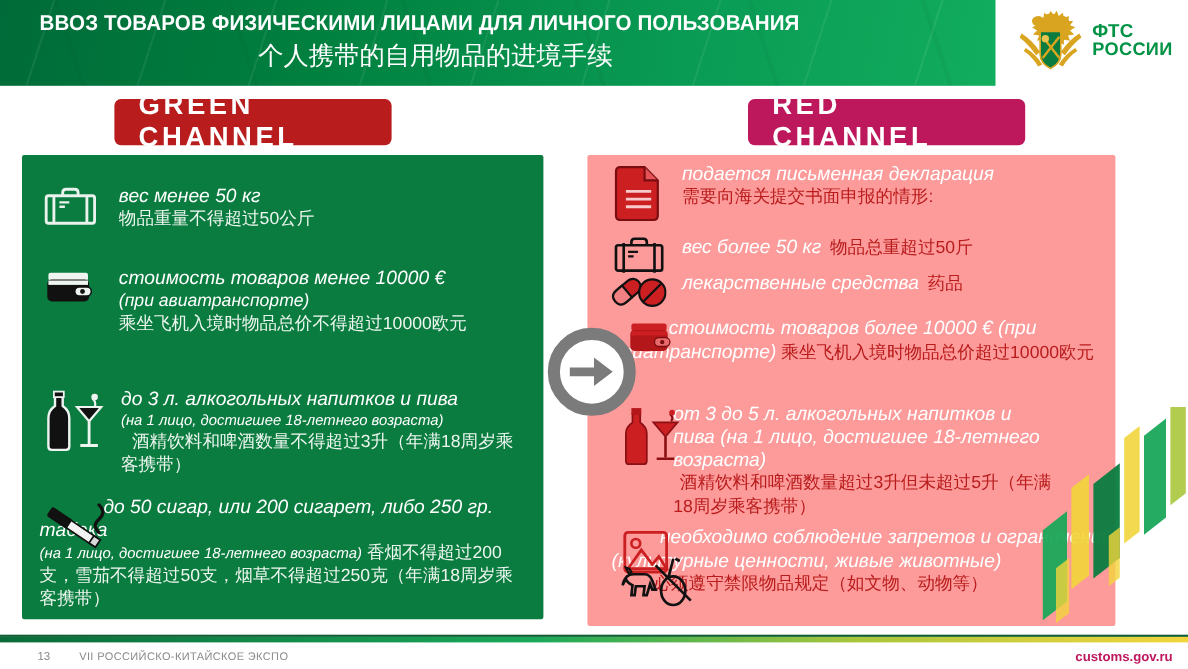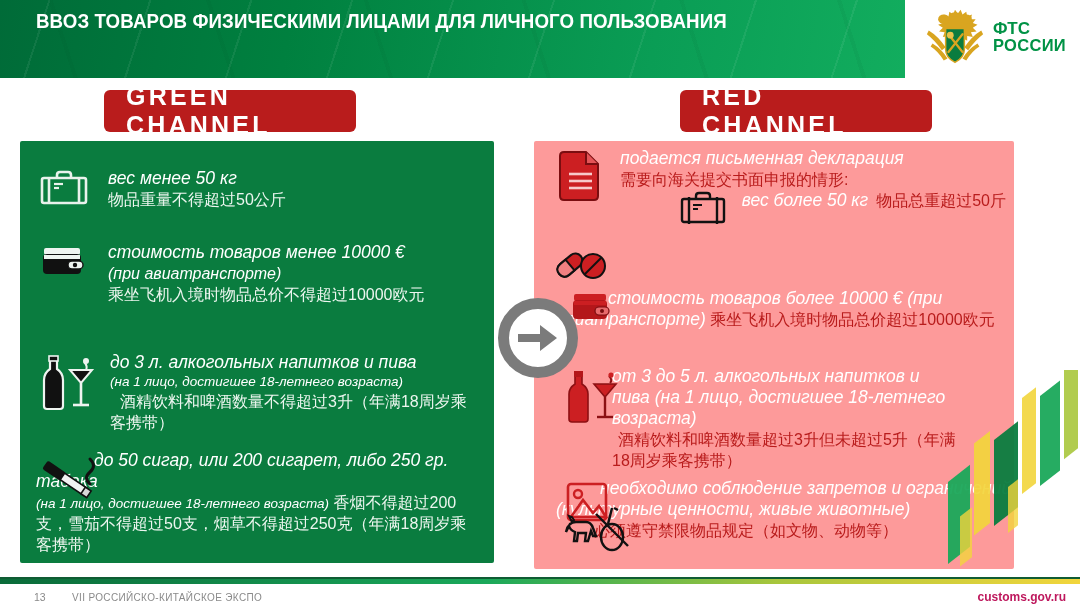--- a/index.html
+++ b/index.html
@@ -59,21 +59,21 @@
   .logo-text .l2 { font-size: 16.5px; }
 
   
   .badge {
     position: absolute; height: 42px; border-radius: 6px;
     display: flex; align-items: center; justify-content: center;
     color: #fff; font-weight: 800; font-size: 25px;
     letter-spacing: 3.2px; padding: 0 22px;
   }
   .badge-green { left: 104px; top: 90px; width: 252px; background: #b91c1c; }
-  .badge-red   { left: 680px; top: 90px; width: 252px; background: #b91c1c; }
+  .badge-red   { left: 680px; top: 90px; width: 252px; background: #be185d; }
 
   
   .panel { position: absolute; border-radius: 2px; }
   .panel-green {
     left: 20px; top: 141px; width: 474px; height: 422px;
     background: #0a7c3f;
   }
   .panel-red {
     left: 534px; top: 141px; width: 480px; height: 428px;
     background: #fd9a9a;
@@ -99,21 +99,21 @@
   .cn-red { color: #b91c1c; }
 
   
   #g1 { left: 38px; top: 168px; width: 430px; }
   #g2 { left: 38px; top: 242px; width: 440px; }
   #g3 { left: 38px; top: 352px; width: 440px; }
   #g4 { left: 36px; top: 450px; width: 445px; }
 
   
   #r1 { left: 556px; top: 148px; width: 450px; }
-  #r2 { left: 556px; top: 190px; width: 450px; justify-content: flex-end; }
+  #r2 { left: 556px; top: 214px; width: 450px; }
   #r3 { left: 556px; top: 247px; width: 450px; }
   #r4 { left: 556px; top: 288px; width: 455px; }
   #r5 { left: 556px; top: 366px; width: 458px; }
   #r6 { left: 556px; top: 478px; width: 458px; }
 
   
   .arrow-circle {
     position: absolute; left: 498px; top: 298px; width: 80px; height: 80px;
     border-radius: 50%; background: #ffffff; border: 11px solid #7b7b7b;
     display: flex; align-items: center; justify-content: center; z-index: 8;
@@ -147,20 +147,21 @@
 </head>
 <body>
 
 <div id="slide">
 
   <div class="header-band">
     <div class="header-stripes"></div>
     <div class="header-stripes2"></div>
     <div class="header-text">
       <div class="title-ru">ВВОЗ ТОВАРОВ ФИЗИЧЕСКИМИ ЛИЦАМИ ДЛЯ ЛИЧНОГО ПОЛЬЗОВАНИЯ</div>
+      <div class="title-cn">个人携带的自用物品的进境手续</div>
     </div>
   </div>
 
   <div class="logo-wrap">
     <svg class="logo-emblem" viewBox="0 0 64 66">
       <g fill="#d9a520">
         <path d="M32 4 l3 4 3-4 2 5 4-3 1 5 5-2-1 5 5 0-3 4 5 2-5 3 4 4-6 1 2 5-6-1 0 5-5-3-2 5-3-4-3 4-2-5-5 3 0-5-6 1 2-5-6-1 4-4-5-3 5-2-3-4 5 0-1-5 5 2 1-5 4 3z"></path>
         <ellipse cx="20" cy="14" rx="6" ry="5"></ellipse>
         <ellipse cx="44" cy="14" rx="6" ry="5"></ellipse>
         <path d="M26 9 q6-5 12 0 l-2 3 q-4-3-8 0z"></path>
@@ -302,20 +303,24 @@
     <div class="ico">
       <svg width="50" height="36" viewBox="0 0 50 36">
         <g transform="rotate(-40 14 18)">
           <rect x="0" y="11" width="28" height="14" rx="7" fill="#cc1f22" stroke="#111" stroke-width="2"></rect>
           <path d="M0 18 q0-7 7-7 h7 v14 h-7 q-7 0 -7-7z" fill="#f08082" stroke="#111" stroke-width="2"></path>
         </g>
         <circle cx="37" cy="19" r="12" fill="#cc1f22" stroke="#111" stroke-width="2"></circle>
         <line x1="29" y1="27" x2="45" y2="11" stroke="#111" stroke-width="2"></line>
       </svg>
     </div>
+    <div class="txt" style="padding-left:14px;display:flex;align-items:baseline;gap:8px">
+      <span class="ru-b">лекарственные средства</span>
+      <span class="cn cn-red">药品</span>
+    </div>
   </div>
 
   <div class="row" id="r4">
     <div class="ico" style="position:absolute;left:14px;top:2px">
       <svg width="46" height="36" viewBox="0 0 46 36">
         <rect x="4" y="4" width="32" height="7" rx="2" fill="#cc1f22"></rect>
         <rect x="3" y="10" width="34" height="19" rx="4" fill="#b4171a"></rect>
         <rect x="4" y="11" width="32" height="4" fill="#cc1f22"></rect>
         <rect x="25" y="17" width="14" height="8" rx="4" fill="#e86a6c" stroke="#7a0d10" stroke-width="1.2"></rect>
         <circle cx="32" cy="21" r="2" fill="#7a0d10"></circle>

